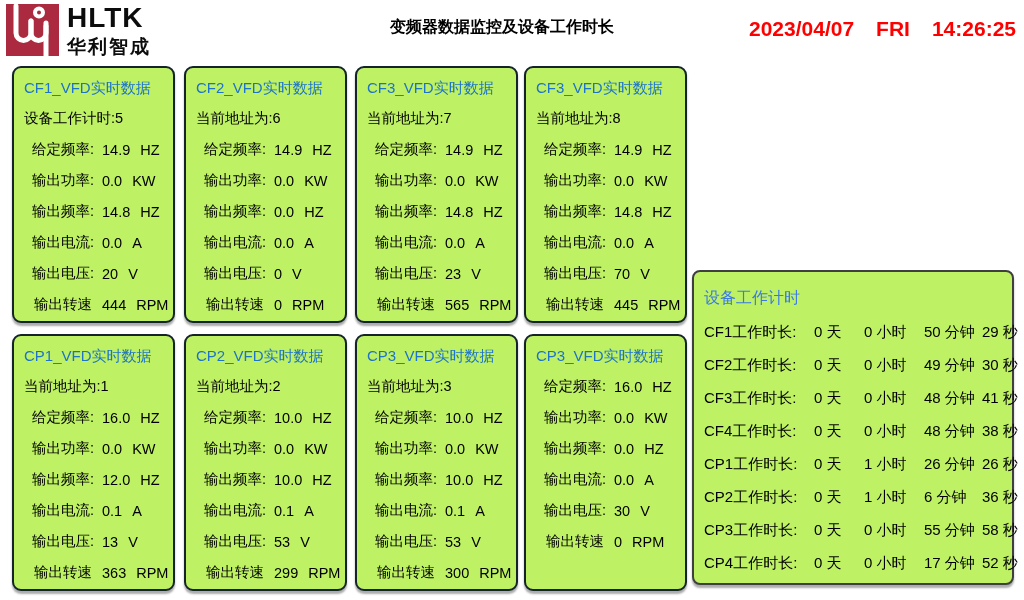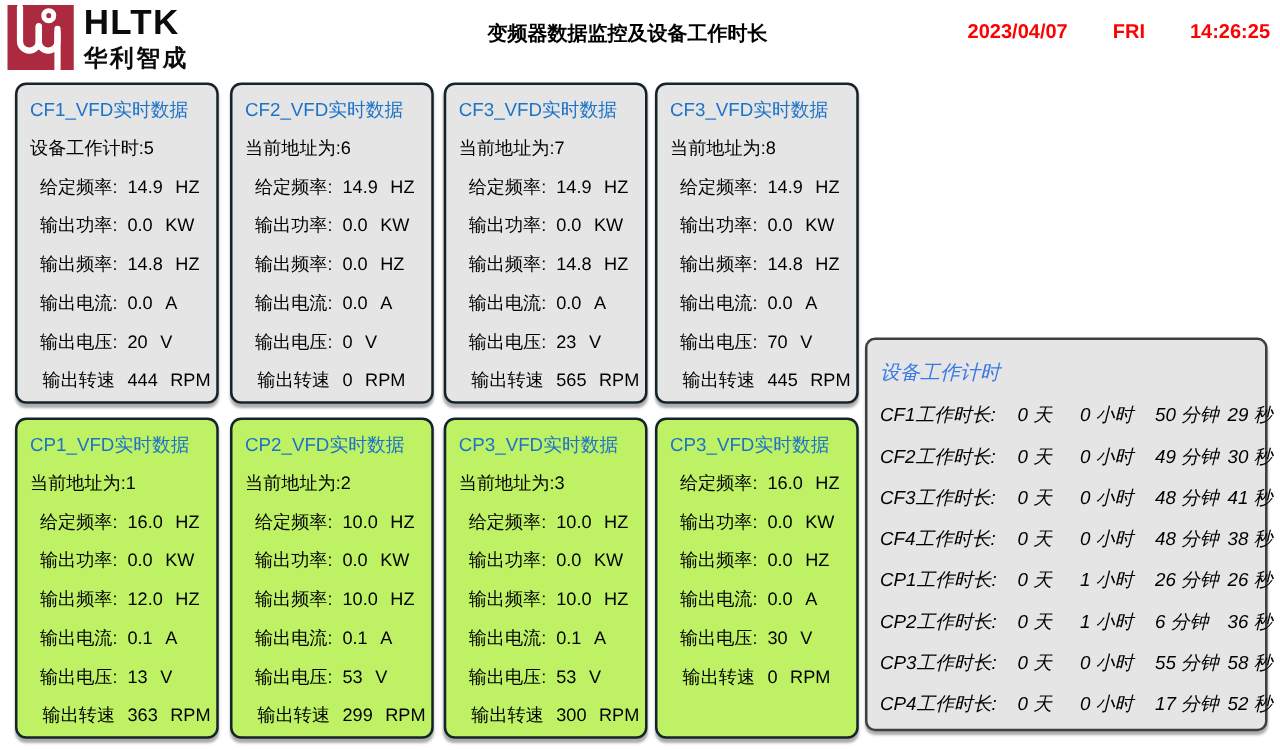--- a/index.html
+++ b/index.html
@@ -7,37 +7,37 @@
     width:1024px;height:600px;position:relative;overflow:hidden;
     background:#ffffff;color:#000;
     font-family:"Liberation Sans","DejaVu Sans",sans-serif;
   }
   
   .logo{position:absolute;left:6px;top:4px;width:53px;height:52px;background:#ab2a40;}
   .brand{position:absolute;left:67px;top:2px;font-size:28px;font-weight:800;letter-spacing:1px;color:#0c0c0c;}
   .brand-cn{position:absolute;left:67px;top:34px;font-size:19px;font-weight:bold;letter-spacing:2px;color:#0c0c0c;}
   .main-title{position:absolute;left:252px;top:17px;width:500px;text-align:center;
     font-size:16px;font-weight:bold;color:#000;}
-  .datetime{position:absolute;right:8px;top:17px;display:flex;gap:36px;
-    font-size:16px;font-weight:bold;color:#fe0000;}
+  .datetime{position:absolute;right:8px;top:17px;display:flex;gap:22px;
+    font-size:21px;font-weight:bold;color:#fe0000;}
   
   .panel{position:absolute;width:163px;height:257px;box-sizing:border-box;
     border:2px solid #14242a;border-radius:9px;padding:5px 4px 0 10px;
     box-shadow:0 3px 2px rgba(70,70,70,.45);}
-  .r0{top:66px;background:#e5e5e5;}
+  .r0{top:66px;background:#bef264;}
   .r1{top:334px;background:#bef264;}
   .c0{left:12px}.c1{left:184px}.c2{left:355px}.c3{left:524px}
   .ptitle{color:#1d73c8;font-size:15px;height:30px;display:flex;align-items:center;}
   .pline{height:31px;display:flex;align-items:center;font-size:14.5px;color:#000;white-space:nowrap;}
   .lbl{flex:0 0 78px;text-align:center;}
   .unit{margin-left:10px;}
   
   .timer{position:absolute;left:692px;top:270px;width:322px;height:315px;box-sizing:border-box;
-    background:#e5e5e5;border:2px solid #3f3f3f;border-radius:8px;padding:8px 0 12px 10px;
-    box-shadow:0 3px 2px rgba(70,70,70,.45);font-style:italic;}
+    background:#bef264;border:2px solid #3f3f3f;border-radius:8px;padding:8px 0 12px 10px;
+    box-shadow:0 3px 2px rgba(70,70,70,.45);}
   .ttitle{color:#3b79e8;font-size:16px;height:36px;display:flex;align-items:center;}
   .trow{display:grid;grid-template-columns:110px 50px 60px 58px auto;
     align-items:center;height:33px;font-size:15px;color:#000;white-space:nowrap;}
 </style>
 </head>
 <body>
 
 <div class="logo">
   <svg width="53" height="52" viewBox="0 0 53 52">
     <g fill="none" stroke="#ffffff" stroke-width="5" stroke-linecap="round">

